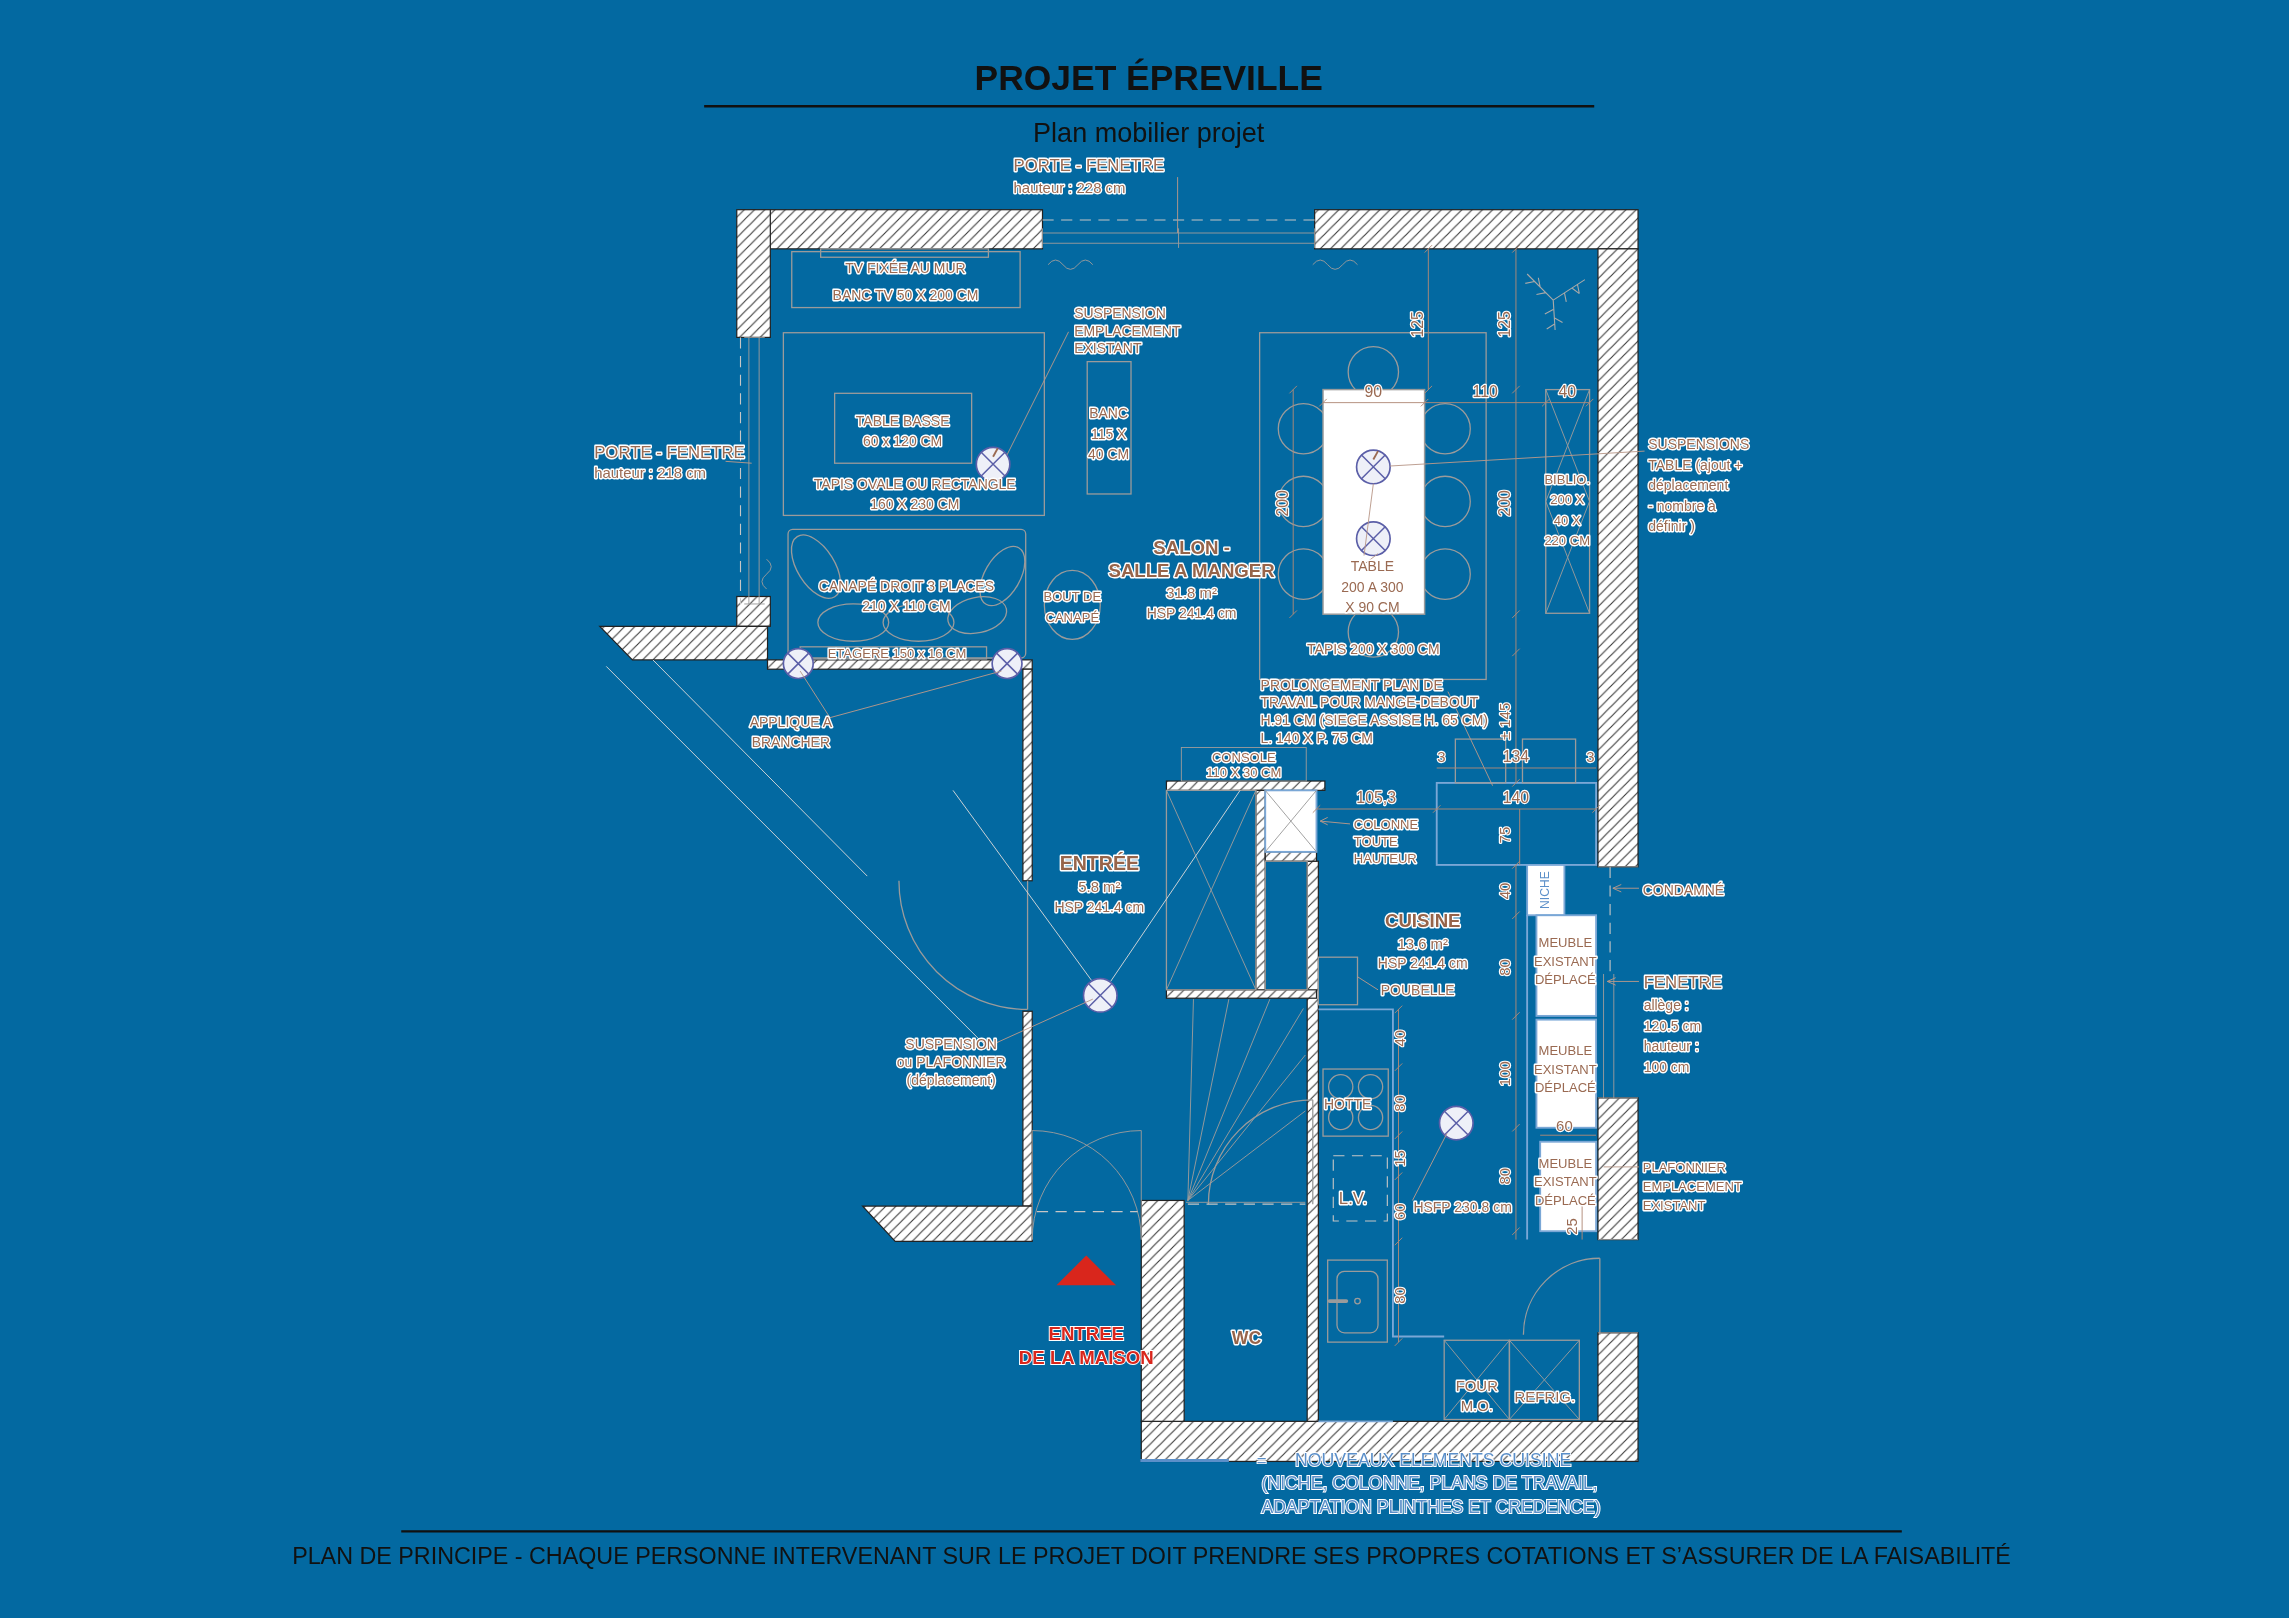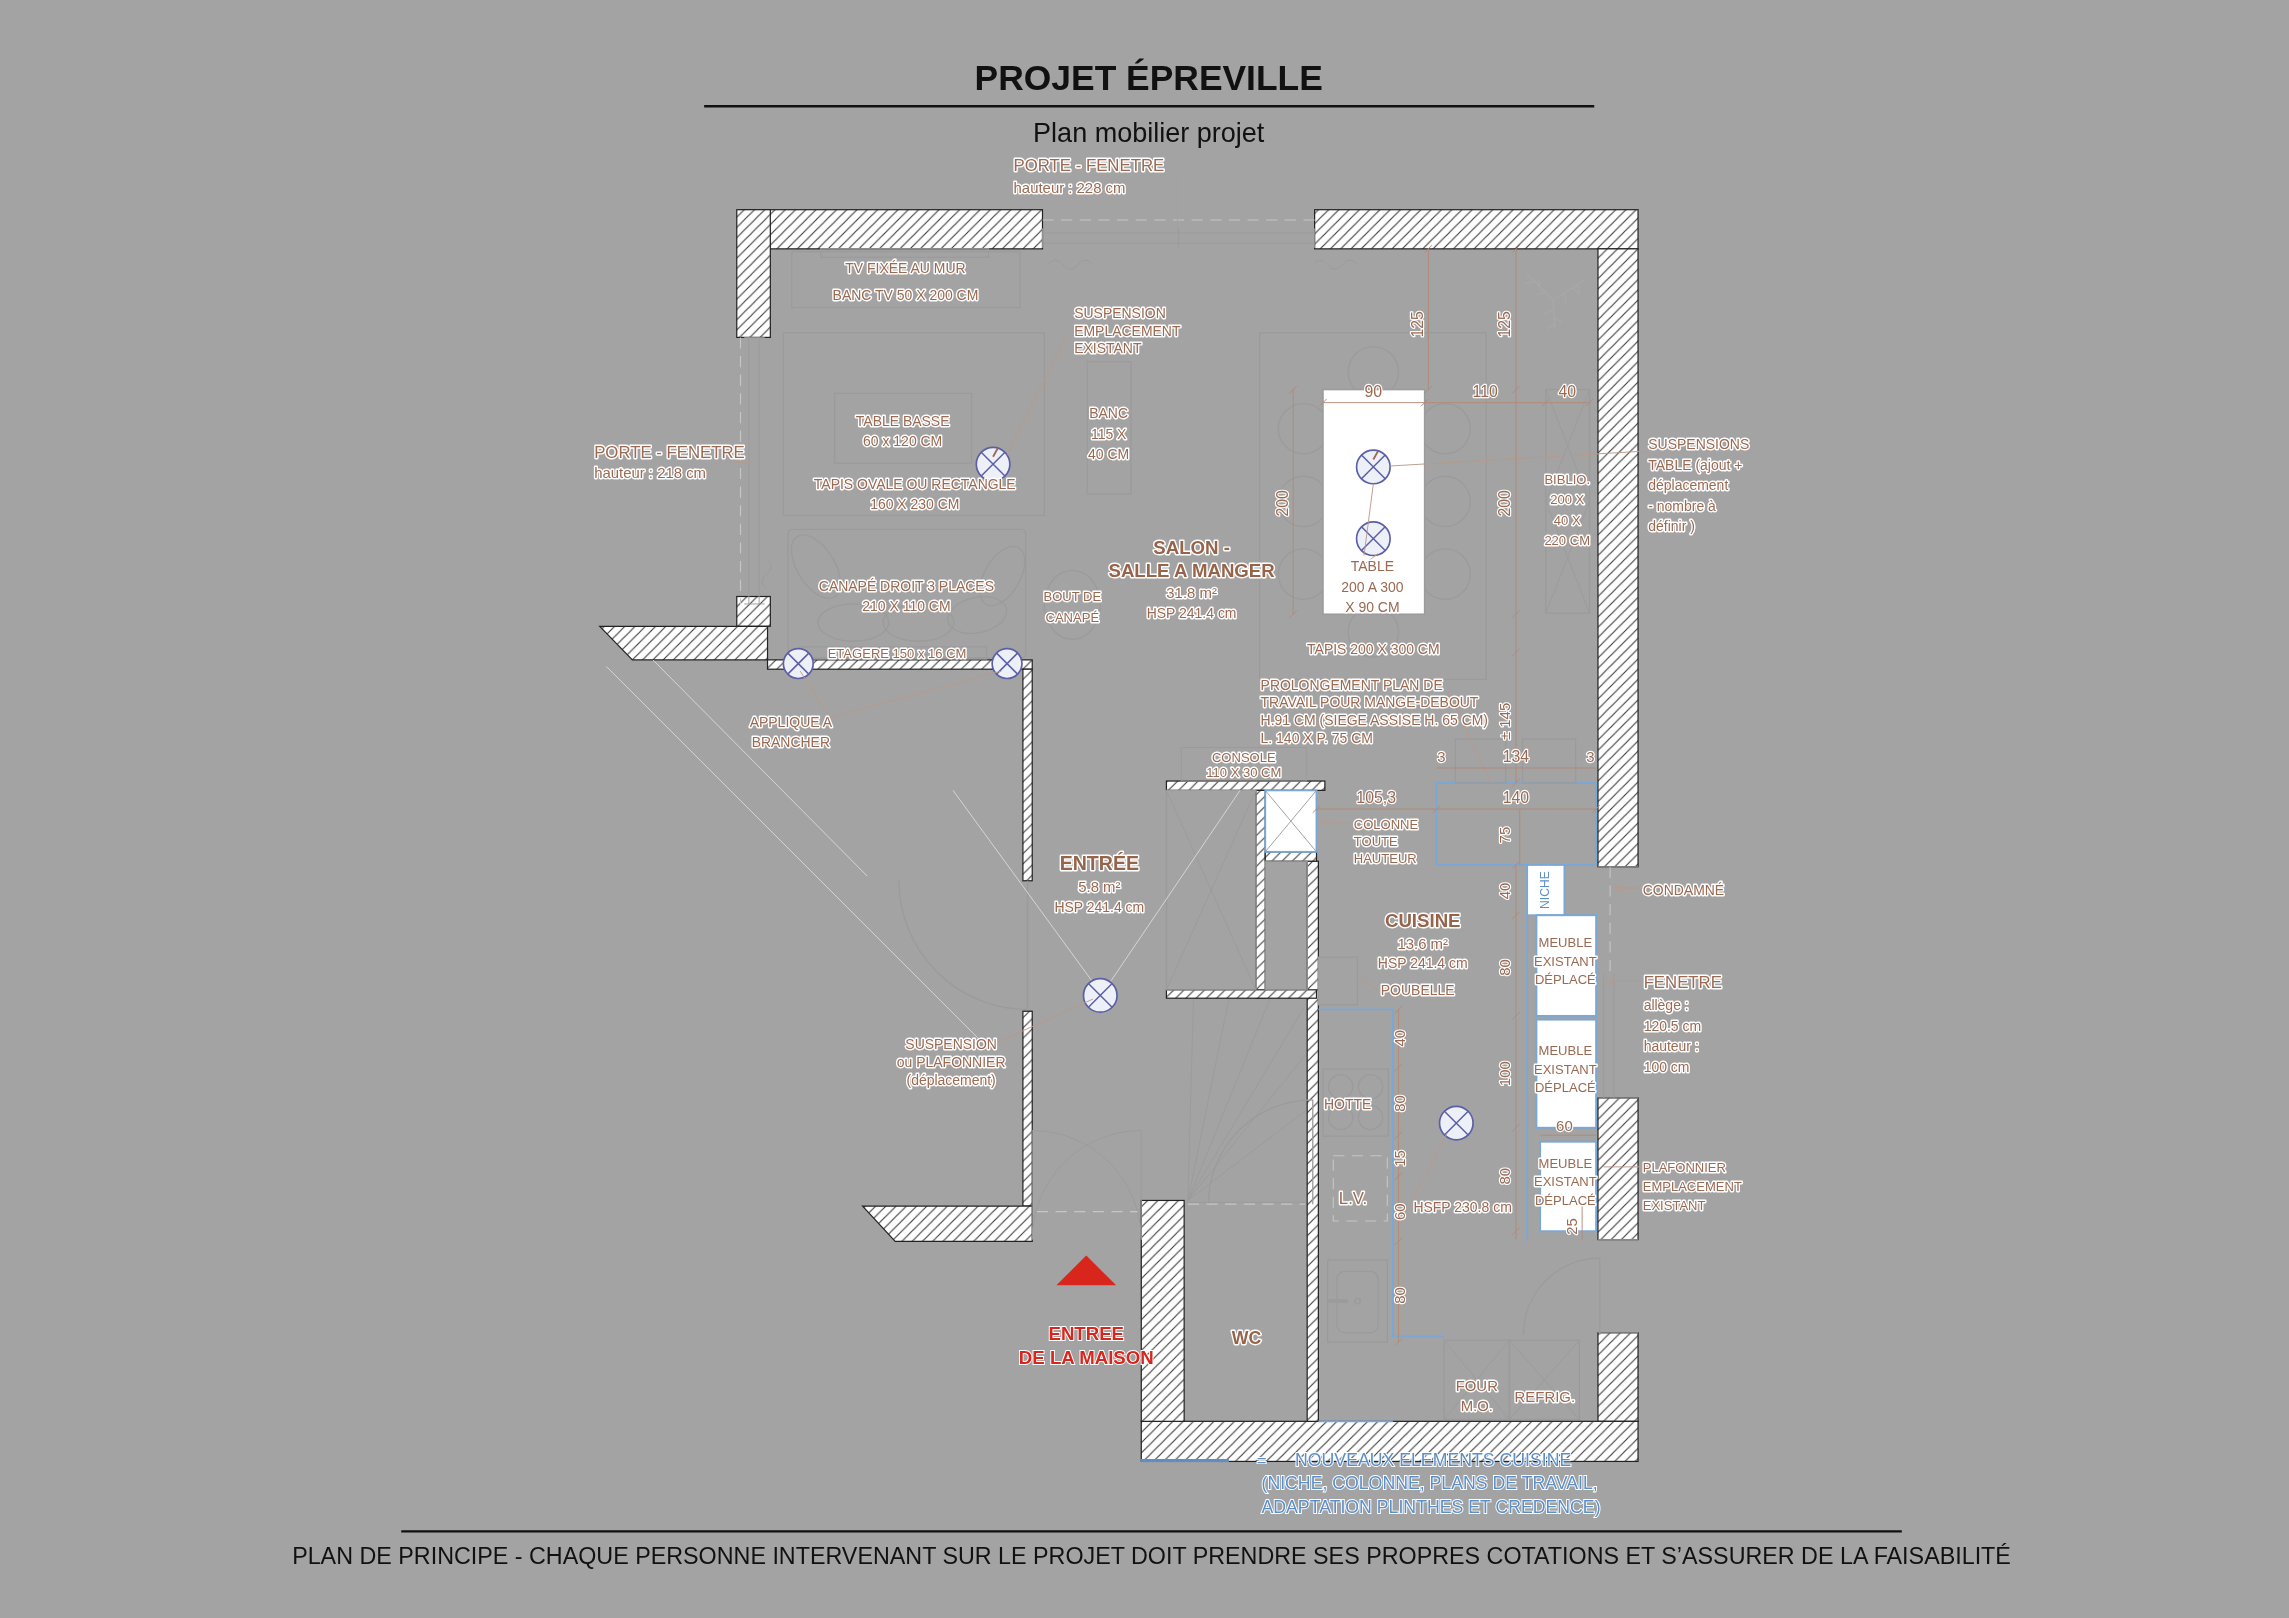--- a/index.html
+++ b/index.html
@@ -1,16 +1,16 @@
 <!DOCTYPE html>
 <html style="font-size:15px"><head>
 <meta charset="utf-8">
 <style>
   html,body{margin:0;padding:0;background:#ffffff;}
-  #stage{position:relative;width:2290px;height:1618px;background:#a3a3a3;overflow:hidden;}
+  #stage{position:relative;width:2290px;height:1618px;background:#0369a1;overflow:hidden;}
   svg{position:absolute;left:0;top:0;}
   text{font-family:"Liberation Sans",sans-serif;}
   .lbl{fill:#9a6a52;paint-order:stroke;stroke:#ffffff;stroke-width:3px;stroke-linejoin:round;}
   .lblb{fill:#96644a;font-weight:bold;paint-order:stroke;stroke:#ffffff;stroke-width:3px;stroke-linejoin:round;}
   .dim{fill:#9a6a52;paint-order:stroke;stroke:#ffffff;stroke-width:2.5px;stroke-linejoin:round;}
   .blue{fill:#5b8fc9;paint-order:stroke;stroke:#ffffff;stroke-width:2px;}
   .red{fill:#d9261c;font-weight:bold;paint-order:stroke;stroke:#ffffff;stroke-width:2px;}
   .blk{fill:#111111;}
   .ctr{text-anchor:middle;}
   .wall{fill:url(#h);stroke:#222222;stroke-width:1.3;}

